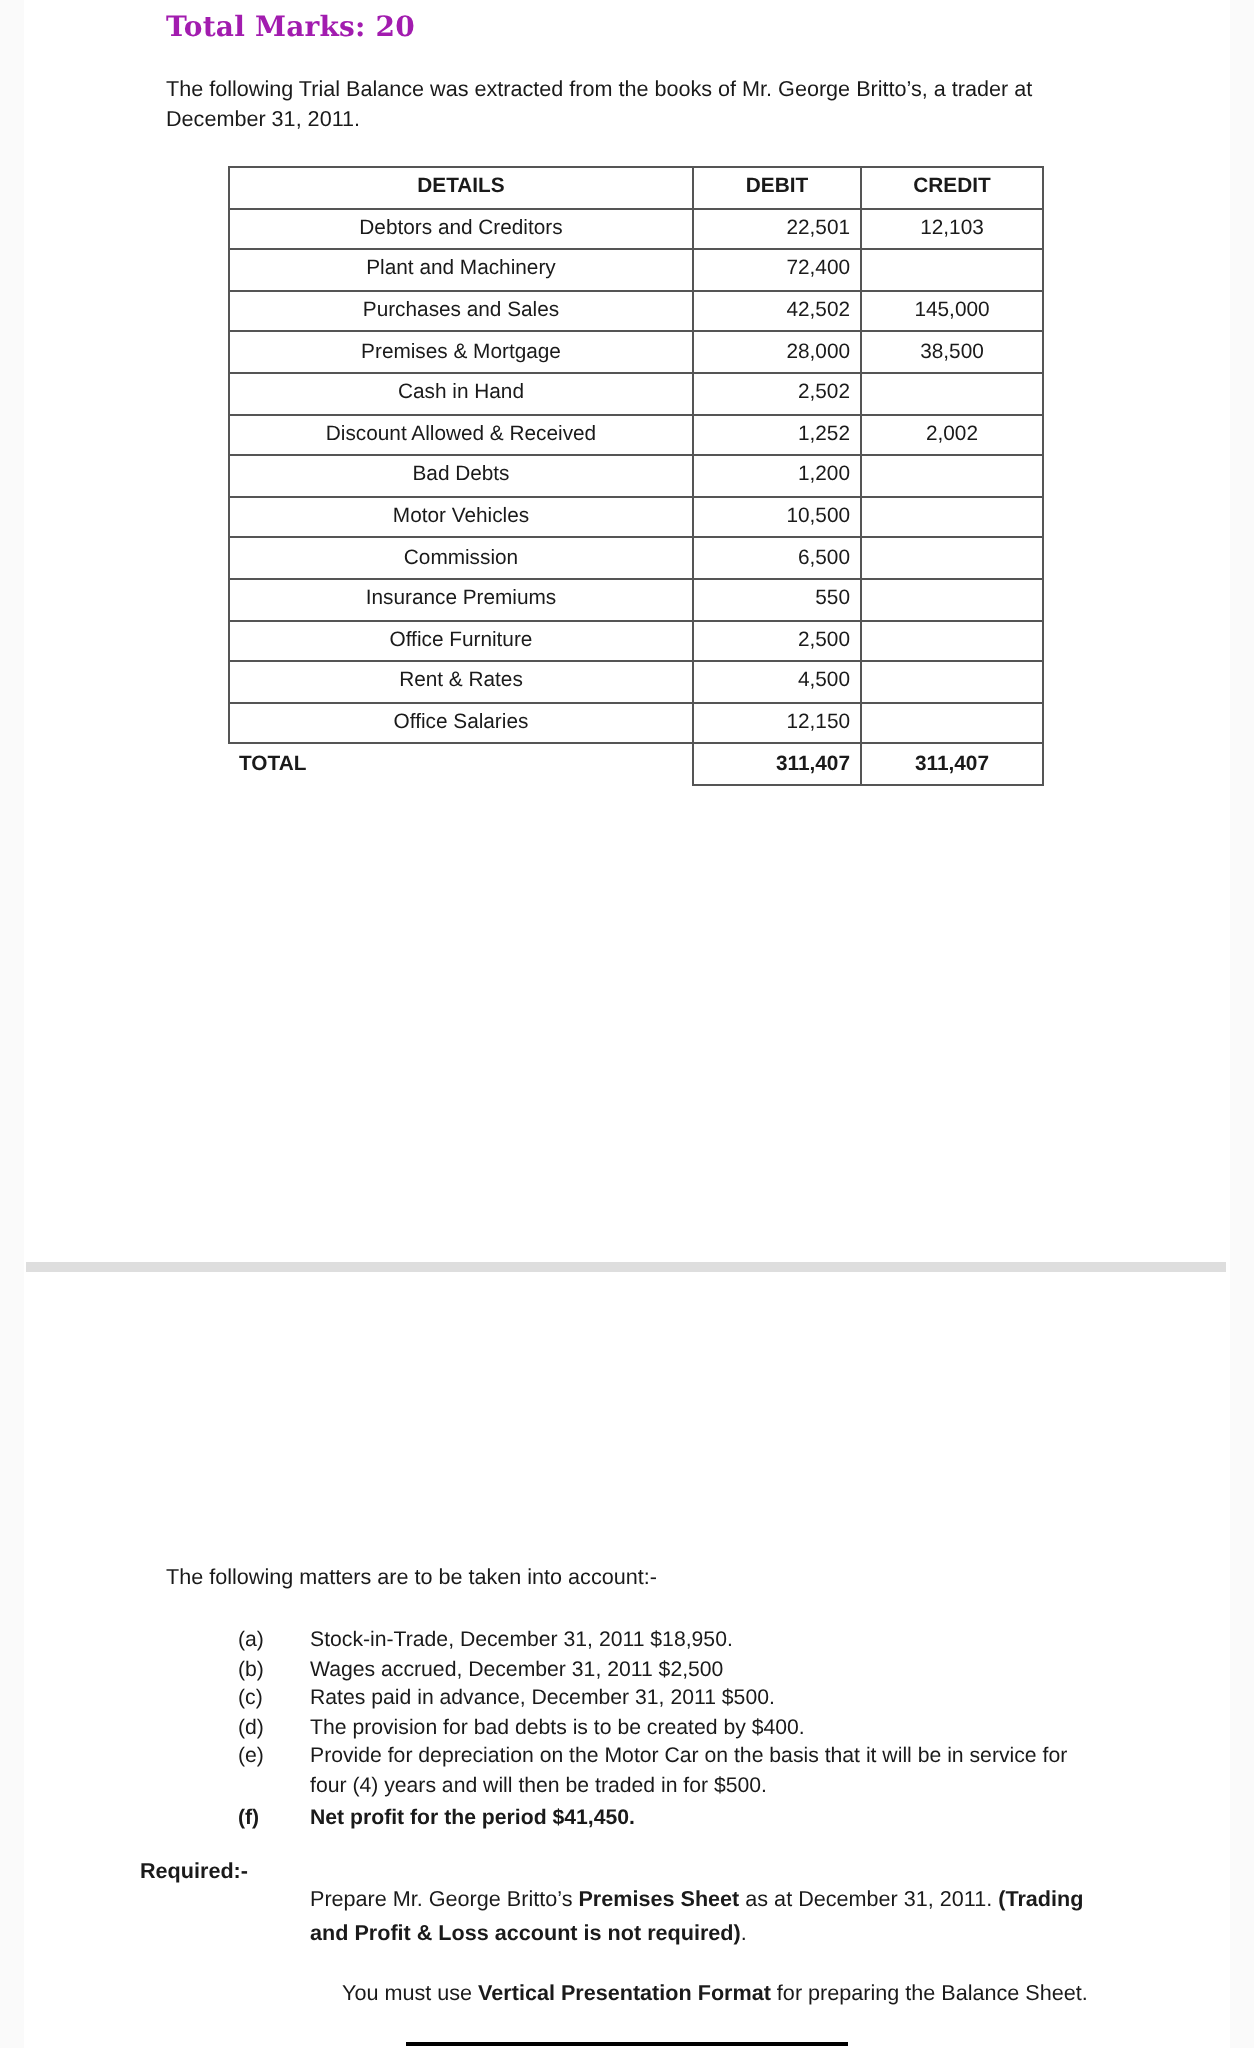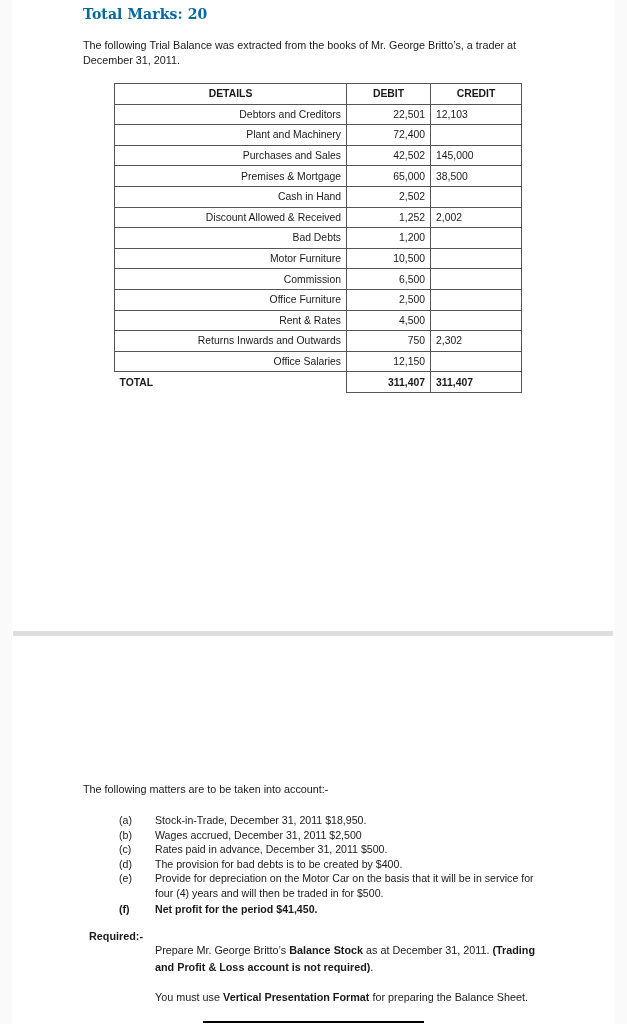--- a/index.html
+++ b/index.html
@@ -11,41 +11,41 @@
     }
     .side-shade-left, .side-shade-right {
       position: absolute; top: 0; bottom: 0; width: 12px; background: #fafafa;
     }
     .side-shade-left { left: 0; }
     .side-shade-right { right: 0; }
 
     .title {
       position: absolute; left: 83px; top: 6px;
       font-family: "DejaVu Serif", serif; font-weight: bold;
-      font-size: 14px; color: #0369a1; letter-spacing: 0.1px;
+      font-size: 14px; color: #a21caf; letter-spacing: 0.1px;
     }
     .intro {
       position: absolute; left: 83px; top: 38px; width: 470px;
       font-size: 10.8px; line-height: 15px;
     }
 
     table.tb {
       position: absolute; left: 114px; top: 83px;
       border-collapse: collapse;
       font-size: 10.4px;
     }
     table.tb td, table.tb th {
       border: 1px solid #555;
       height: 20.6px; padding: 0 5px;
       box-sizing: border-box;
     }
     table.tb th { font-weight: bold; text-align: center; }
-    table.tb .c-details { width: 232px; text-align: right; }
+    table.tb .c-details { width: 232px; text-align: center; }
     table.tb .c-debit { width: 84px; text-align: right; }
-    table.tb .c-credit { width: 91px; text-align: left; }
+    table.tb .c-credit { width: 91px; text-align: center; }
     table.tb th.c-details, table.tb th.c-debit, table.tb th.c-credit { text-align: center; }
     table.tb tr.total td { font-weight: bold; }
     table.tb tr.total td.c-details { border: none; text-align: left; }
 
     .page-sep {
       position: absolute; left: 13px; top: 631px; width: 600px; height: 5px;
       background: #dedede;
     }
 
     .matters-title {
@@ -55,30 +55,30 @@
     .matters {
       position: absolute; left: 119px; top: 813px; width: 430px;
       font-size: 10.6px; line-height: 14.5px;
     }
     .matter { display: flex; }
     .matter .lbl { width: 36px; flex: none; }
     .matter .txt { flex: 1; }
     .matter.bold { font-weight: bold; margin-top: 2px; }
 
     .required-label {
-      position: absolute; left: 89px; top: 930px;
+      position: absolute; left: 70px; top: 930px;
       font-size: 10.8px; font-weight: bold;
     }
     .required-body {
       position: absolute; left: 155px; top: 942px; width: 390px;
       font-size: 10.8px; line-height: 17px;
     }
     .required-body b { font-weight: bold; }
     .vertical-note {
-      position: absolute; left: 155px; top: 991px;
+      position: absolute; left: 171px; top: 991px;
       font-size: 10.8px;
     }
     .bottom-rule {
       position: absolute; left: 203px; top: 1021px; width: 221px; height: 2px;
       background: #000;
     }
   </style>
 </head>
 <body>
 
@@ -107,62 +107,62 @@
         <td class="c-debit">72,400</td>
         <td class="c-credit"></td>
       </tr>
       <tr>
         <td class="c-details">Purchases and Sales</td>
         <td class="c-debit">42,502</td>
         <td class="c-credit">145,000</td>
       </tr>
       <tr>
         <td class="c-details">Premises &amp; Mortgage</td>
-        <td class="c-debit">65,000</td>
+        <td class="c-debit">28,000</td>
         <td class="c-credit">38,500</td>
       </tr>
       <tr>
         <td class="c-details">Cash in Hand</td>
         <td class="c-debit">2,502</td>
         <td class="c-credit"></td>
       </tr>
       <tr>
         <td class="c-details">Discount Allowed &amp; Received</td>
         <td class="c-debit">1,252</td>
         <td class="c-credit">2,002</td>
       </tr>
       <tr>
         <td class="c-details">Bad Debts</td>
         <td class="c-debit">1,200</td>
         <td class="c-credit"></td>
       </tr>
       <tr>
-        <td class="c-details">Motor Furniture</td>
+        <td class="c-details">Motor Vehicles</td>
         <td class="c-debit">10,500</td>
         <td class="c-credit"></td>
       </tr>
       <tr>
         <td class="c-details">Commission</td>
         <td class="c-debit">6,500</td>
         <td class="c-credit"></td>
       </tr>
       <tr>
+        <td class="c-details">Insurance Premiums</td>
+        <td class="c-debit">550</td>
+        <td class="c-credit"></td>
+      </tr>
+      <tr>
         <td class="c-details">Office Furniture</td>
         <td class="c-debit">2,500</td>
         <td class="c-credit"></td>
       </tr>
       <tr>
         <td class="c-details">Rent &amp; Rates</td>
         <td class="c-debit">4,500</td>
         <td class="c-credit"></td>
-      </tr>
-      <tr>
-        <td class="c-details">Returns Inwards and Outwards</td>
-        <td class="c-debit">750</td>
-        <td class="c-credit">2,302</td>
       </tr>
       <tr>
         <td class="c-details">Office Salaries</td>
         <td class="c-debit">12,150</td>
         <td class="c-credit"></td>
       </tr>
     </tbody>
   <tfoot>
     <tr class="total">
       <td class="c-details">TOTAL</td>
@@ -197,18 +197,18 @@
       <span class="txt">Provide for depreciation on the Motor Car on the basis that it will be in service for four (4) years and will then be traded in for $500.</span>
     </div>
     <div class="matter bold">
       <span class="lbl">(f)</span>
       <span class="txt">Net profit for the period $41,450.</span>
     </div>
   </div>
 
 <div class="required-label">Required:-</div>
 <div class="required-body">
-  <span>Prepare Mr.  George Britto’s </span><b>Balance Stock</b><span> as at December 31, 2011. </span><b>(Trading and   Profit &amp; Loss account is not required)</b><span>.</span>
+  <span>Prepare Mr.  George Britto’s </span><b>Premises Sheet</b><span> as at December 31, 2011. </span><b>(Trading and   Profit &amp; Loss account is not required)</b><span>.</span>
 </div>
 <div class="vertical-note">
   <span>You must use </span><b>Vertical Presentation Format</b><span> for preparing the Balance Sheet.</span>
 </div>
 <div class="bottom-rule"></div>
 
 </body></html>

